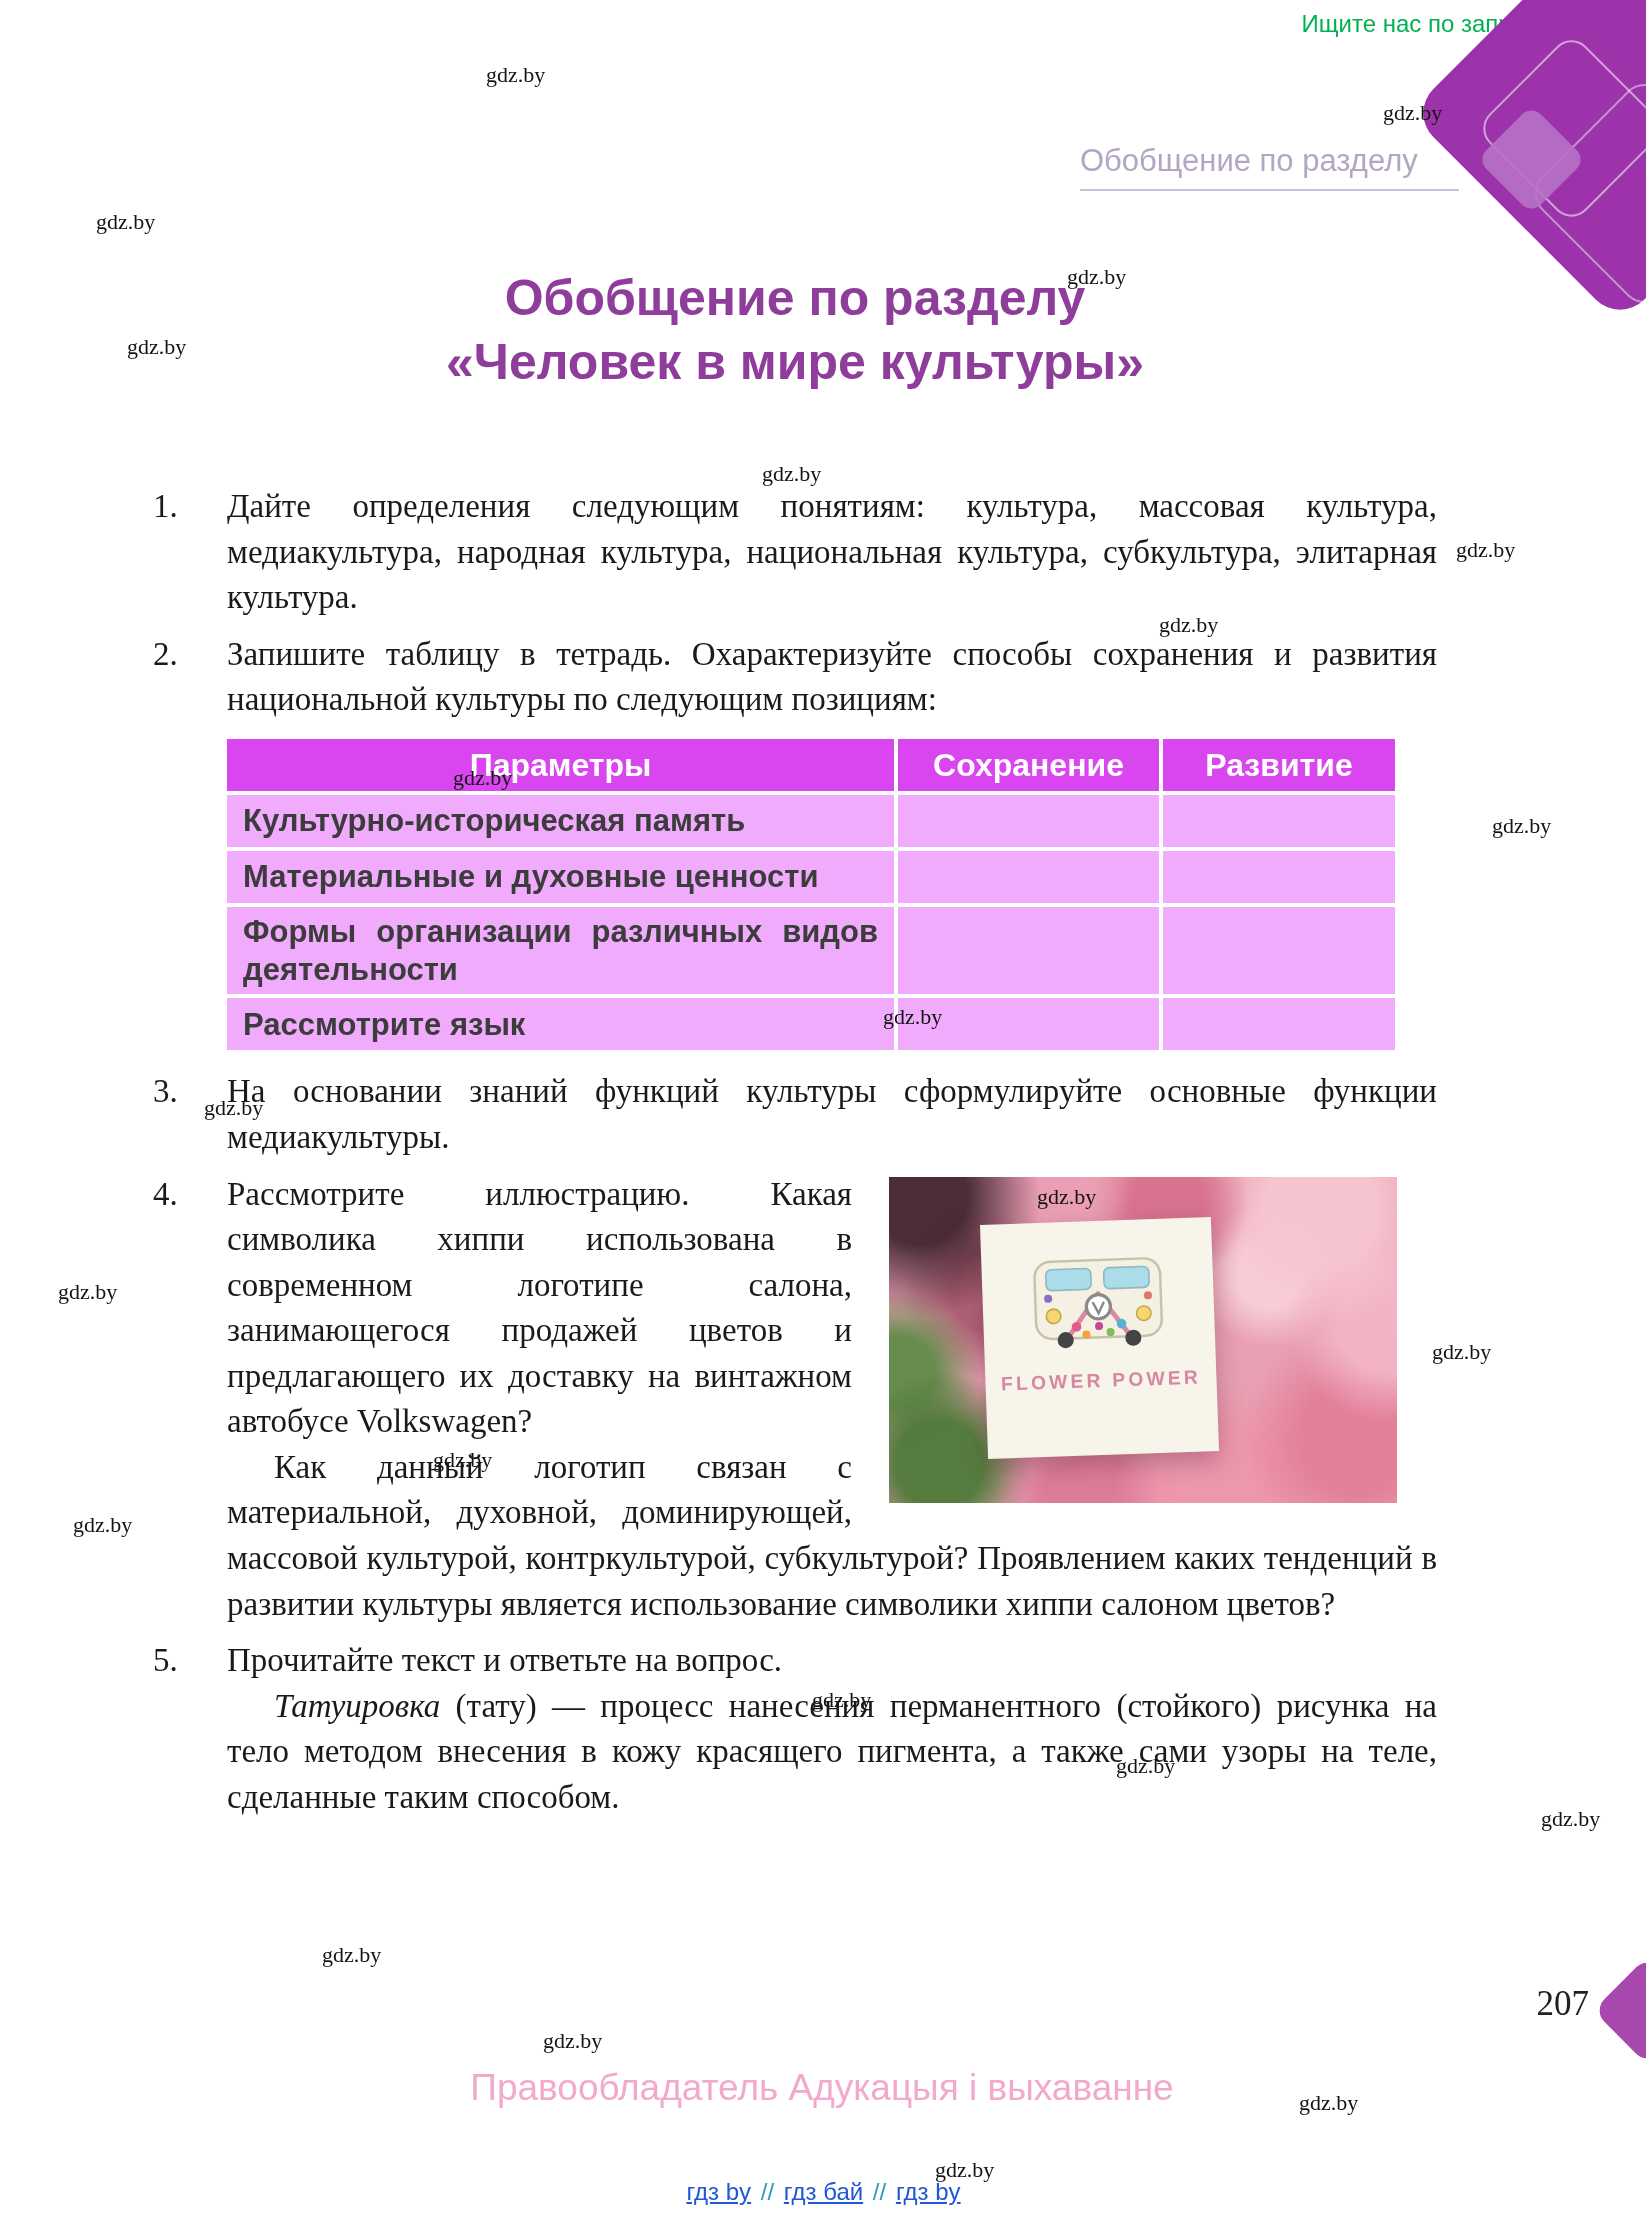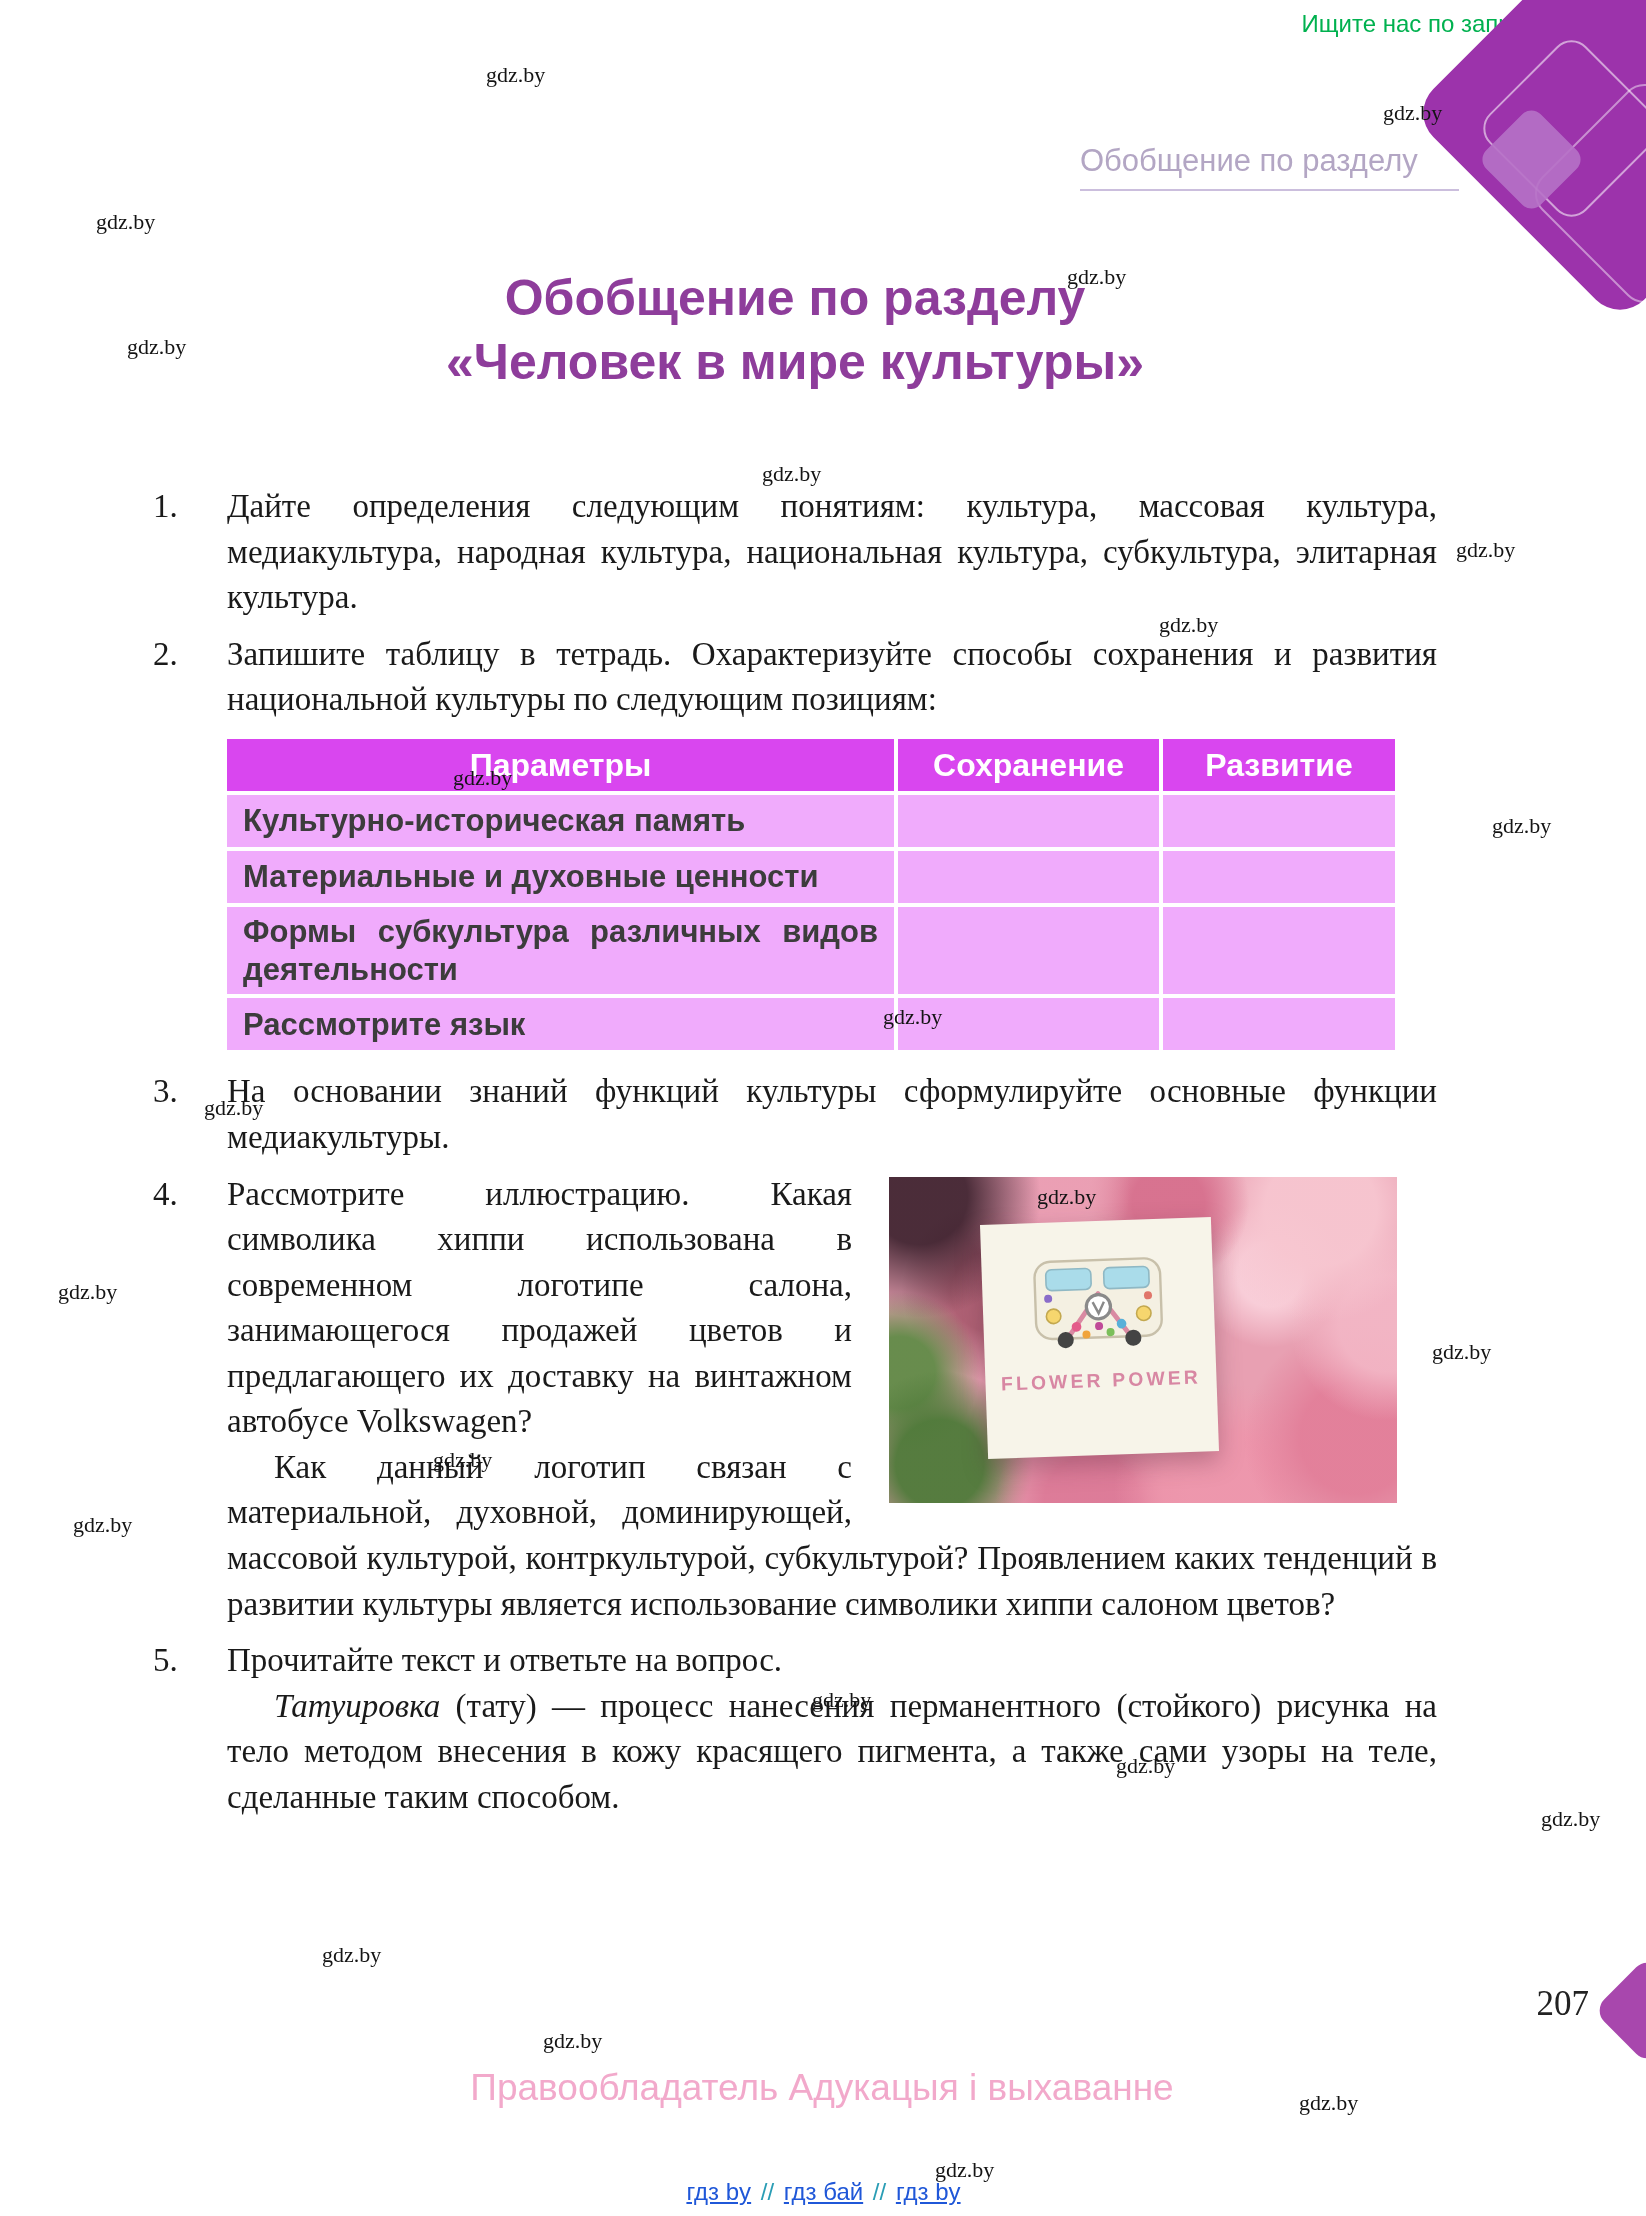--- a/index.html
+++ b/index.html
@@ -158,21 +158,21 @@
       <div class="th">Развитие</div>
 
       <div class="td td-label">Культурно-историческая память</div>
       <div class="td"></div>
       <div class="td"></div>
 
       <div class="td td-label">Материальные и духовные ценности</div>
       <div class="td"></div>
       <div class="td"></div>
 
-      <div class="td td-label">Формы субкультура различных видов деятельности</div>
+      <div class="td td-label">Формы организации различных видов деятельности</div>
       <div class="td"></div>
       <div class="td"></div>
 
       <div class="td td-label">Рассмотрите язык</div>
       <div class="td"></div>
       <div class="td"></div>
     </div>
   </div>
 
   <div class="item">

